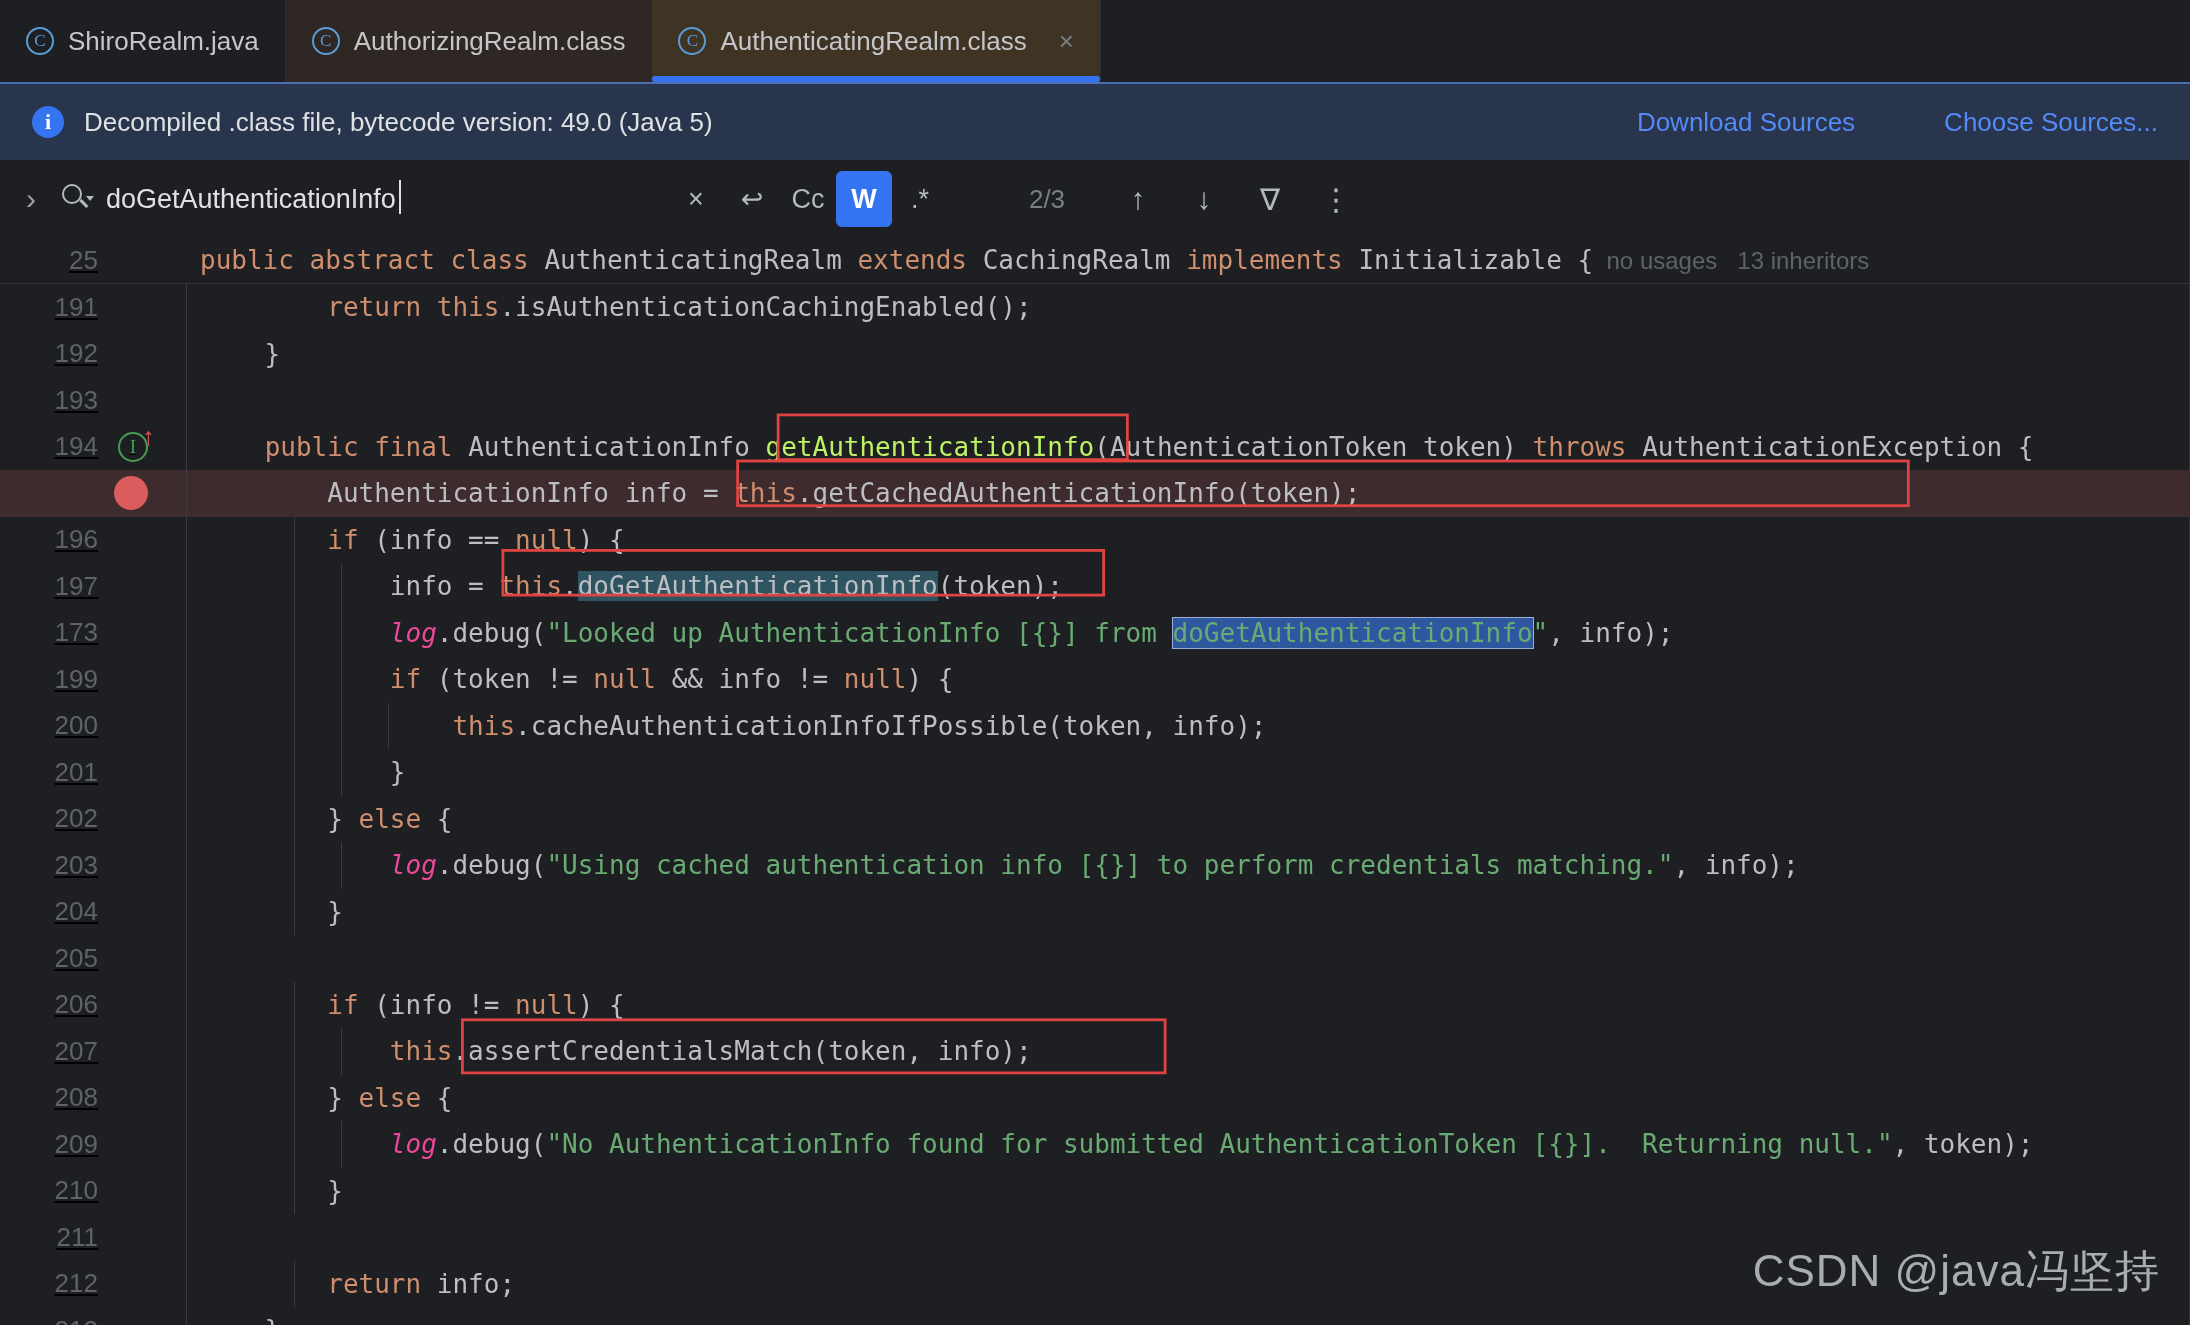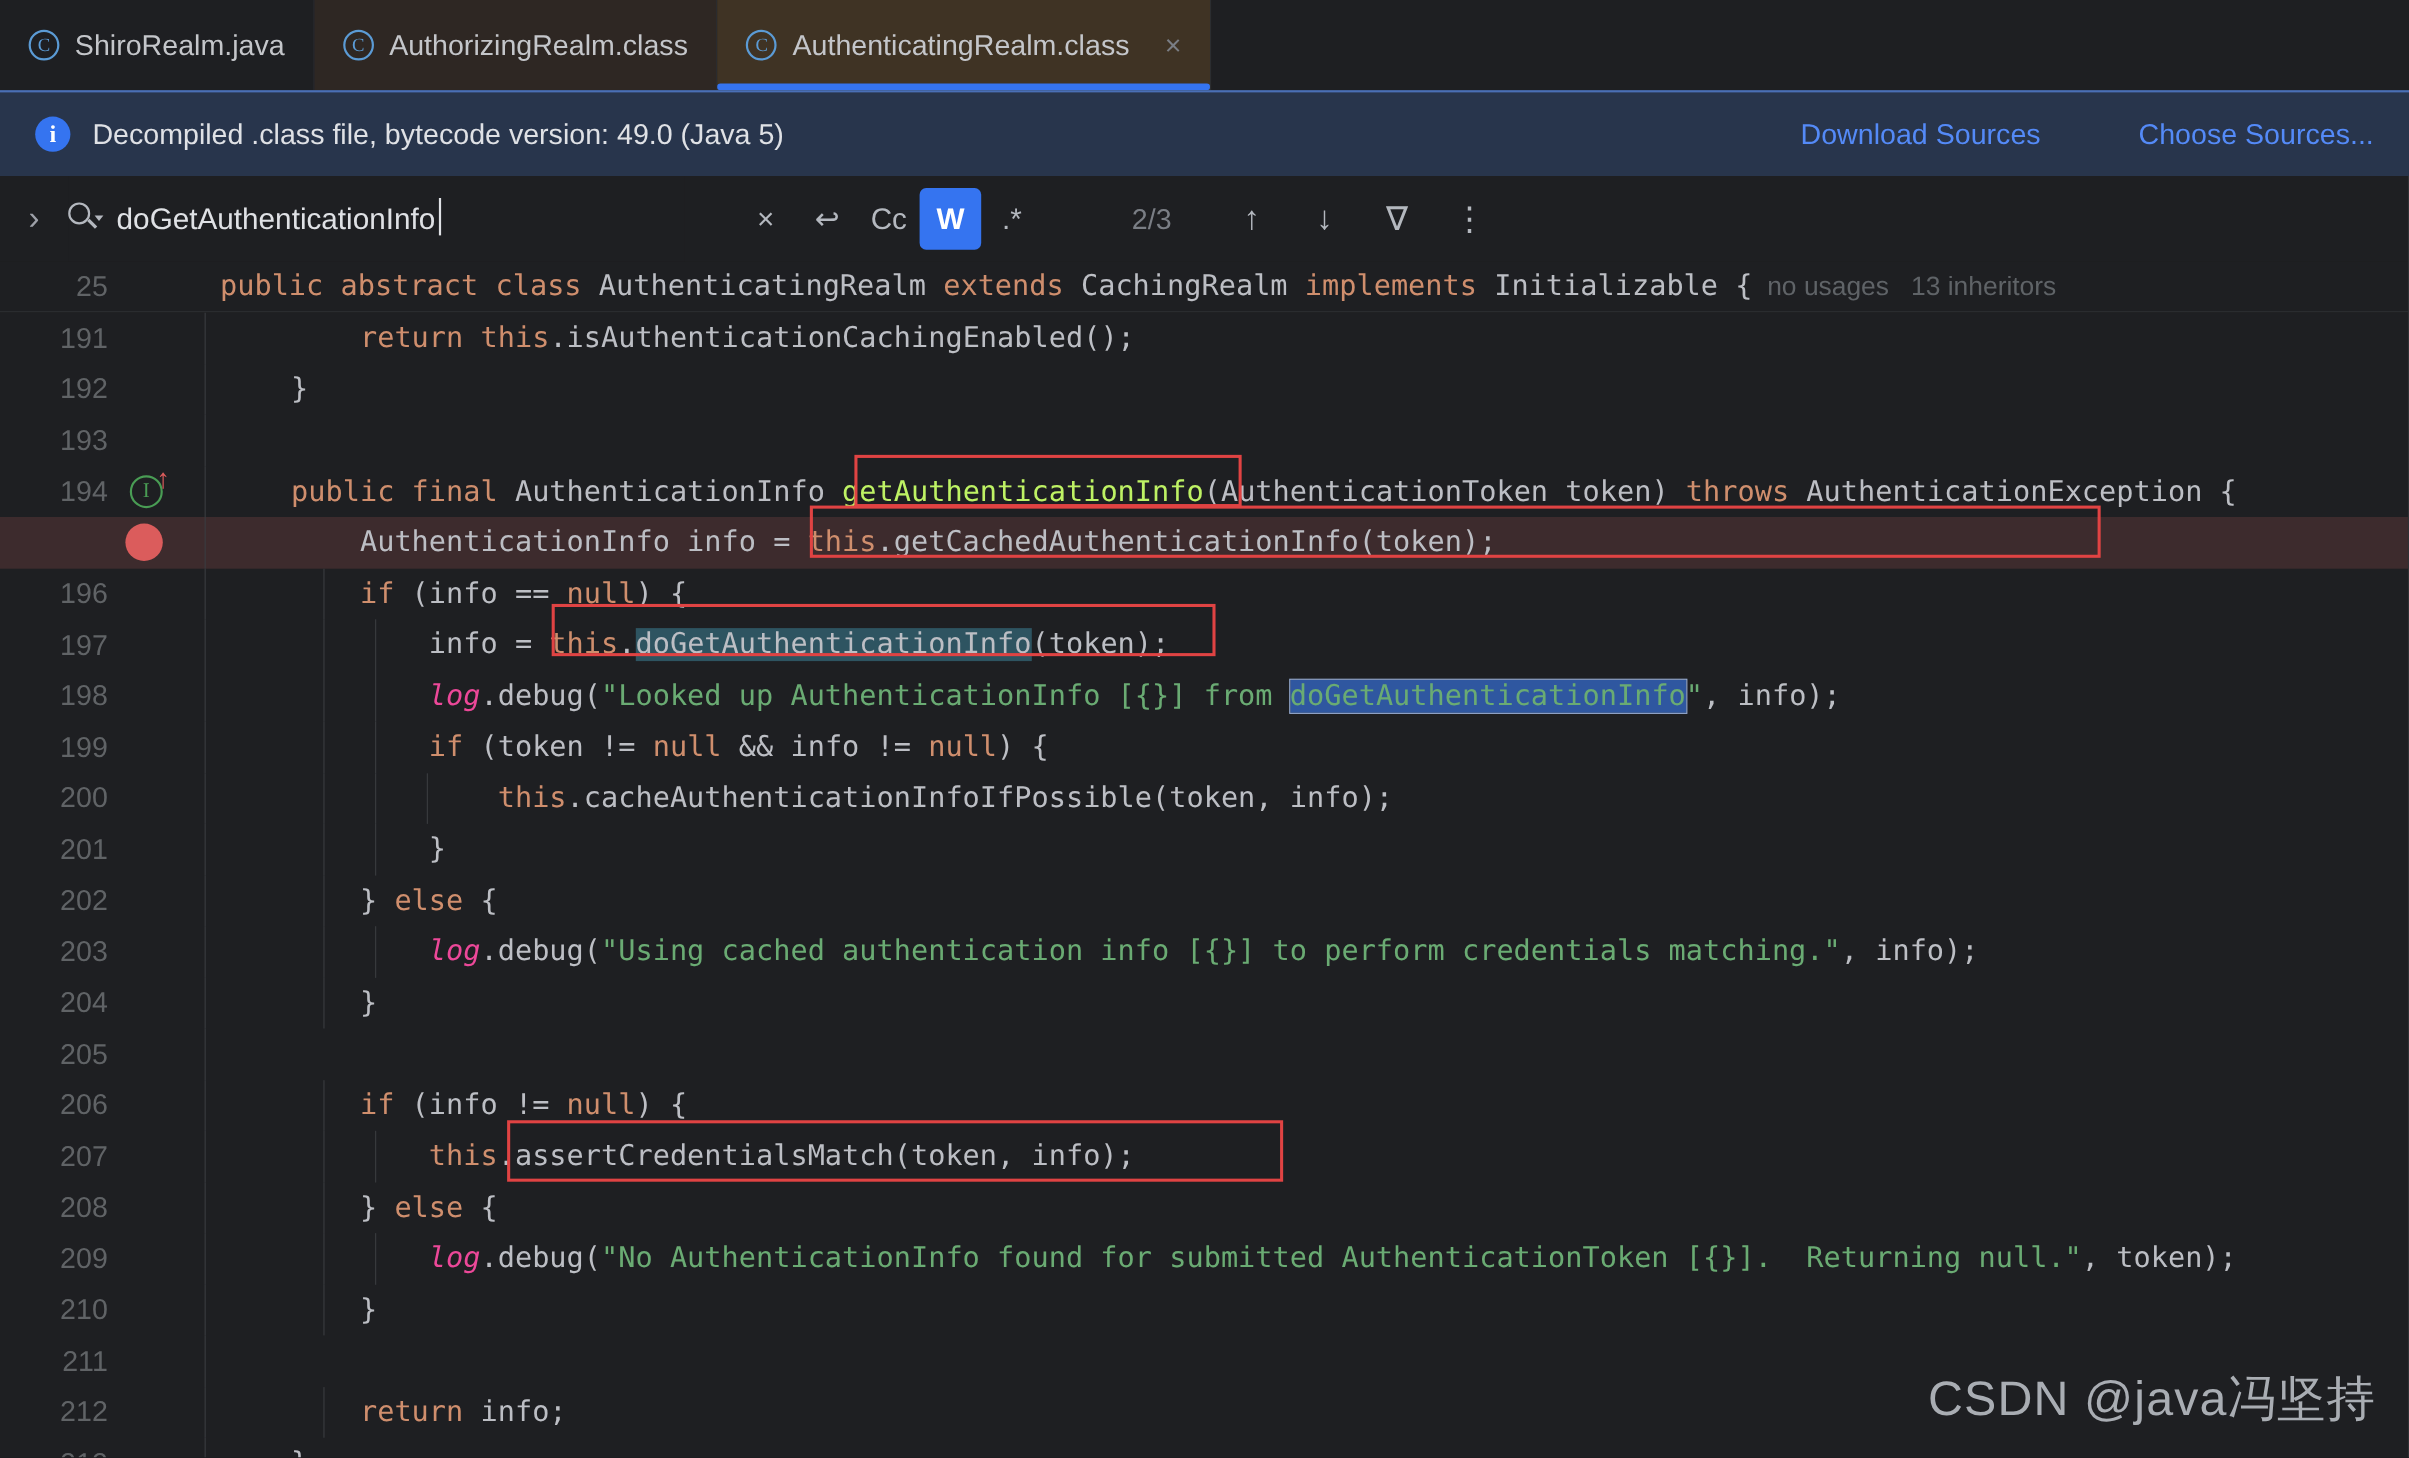--- a/index.html
+++ b/index.html
@@ -109,21 +109,21 @@
 
   
   .editor {
     position: absolute; top: 284px; left: 0; width: 2190px; height: 1041px;
     background: #1e1f22; overflow: hidden;
   }
   .row { position: relative; height: 46.5px; display: flex; align-items: center; }
   .row.hl { background: #3d2b2d; }
   .gutter {
     width: 200px; flex: none; height: 100%;
-    display: flex; align-items: center; position: relative;
+    display: flex; align-items: center; position: relative; text-decoration: underline;
   }
   .lineno {
     width: 104px; text-align: right; font-size: 26px; color: #606366;
     font-family: "Liberation Sans", sans-serif; padding-right: 6px;
   }
   .gutter-mark { margin-left: 14px; display: flex; align-items: center; }
   .impl-icon {
     width: 30px; height: 30px; border-radius: 50%; border: 2.5px solid #499c54;
     color: #499c54; font-size: 19px; line-height: 26px; text-align: center;
     font-family: "Liberation Serif", serif; position: relative;
@@ -293,21 +293,21 @@
         <div class="gutter">
           <span class="lineno">197</span>
           <span class="fold-strip"></span>
         </div>
         <div class="code"><span class="plain">            info = </span><span class="kw">this</span><span class="plain">.</span><span class="plain sh-other">doGetAuthenticationInfo</span><span class="plain">(token);</span></div>
         <div class="iguide" style="left: 294px; top: 0px; height: 46.5px;"></div>
         <div class="iguide" style="left: 341px; top: 0px; height: 46.5px;"></div>
       </div>
       <div class="row">
         <div class="gutter">
-          <span class="lineno">198</span>
+          <span class="lineno">173</span>
           <span class="fold-strip"></span>
         </div>
         <div class="code"><span class="plain">            </span><span class="fld">log</span><span class="plain">.debug(</span><span class="str">"Looked up AuthenticationInfo [{}] from </span><span class="str sh-current">doGetAuthenticationInfo</span><span class="str">"</span><span class="plain">, info);</span></div>
         <div class="iguide" style="left: 294px; top: 0px; height: 46.5px;"></div>
         <div class="iguide" style="left: 341px; top: 0px; height: 46.5px;"></div>
       </div>
       <div class="row">
         <div class="gutter">
           <span class="lineno">199</span>
           <span class="fold-strip"></span>

